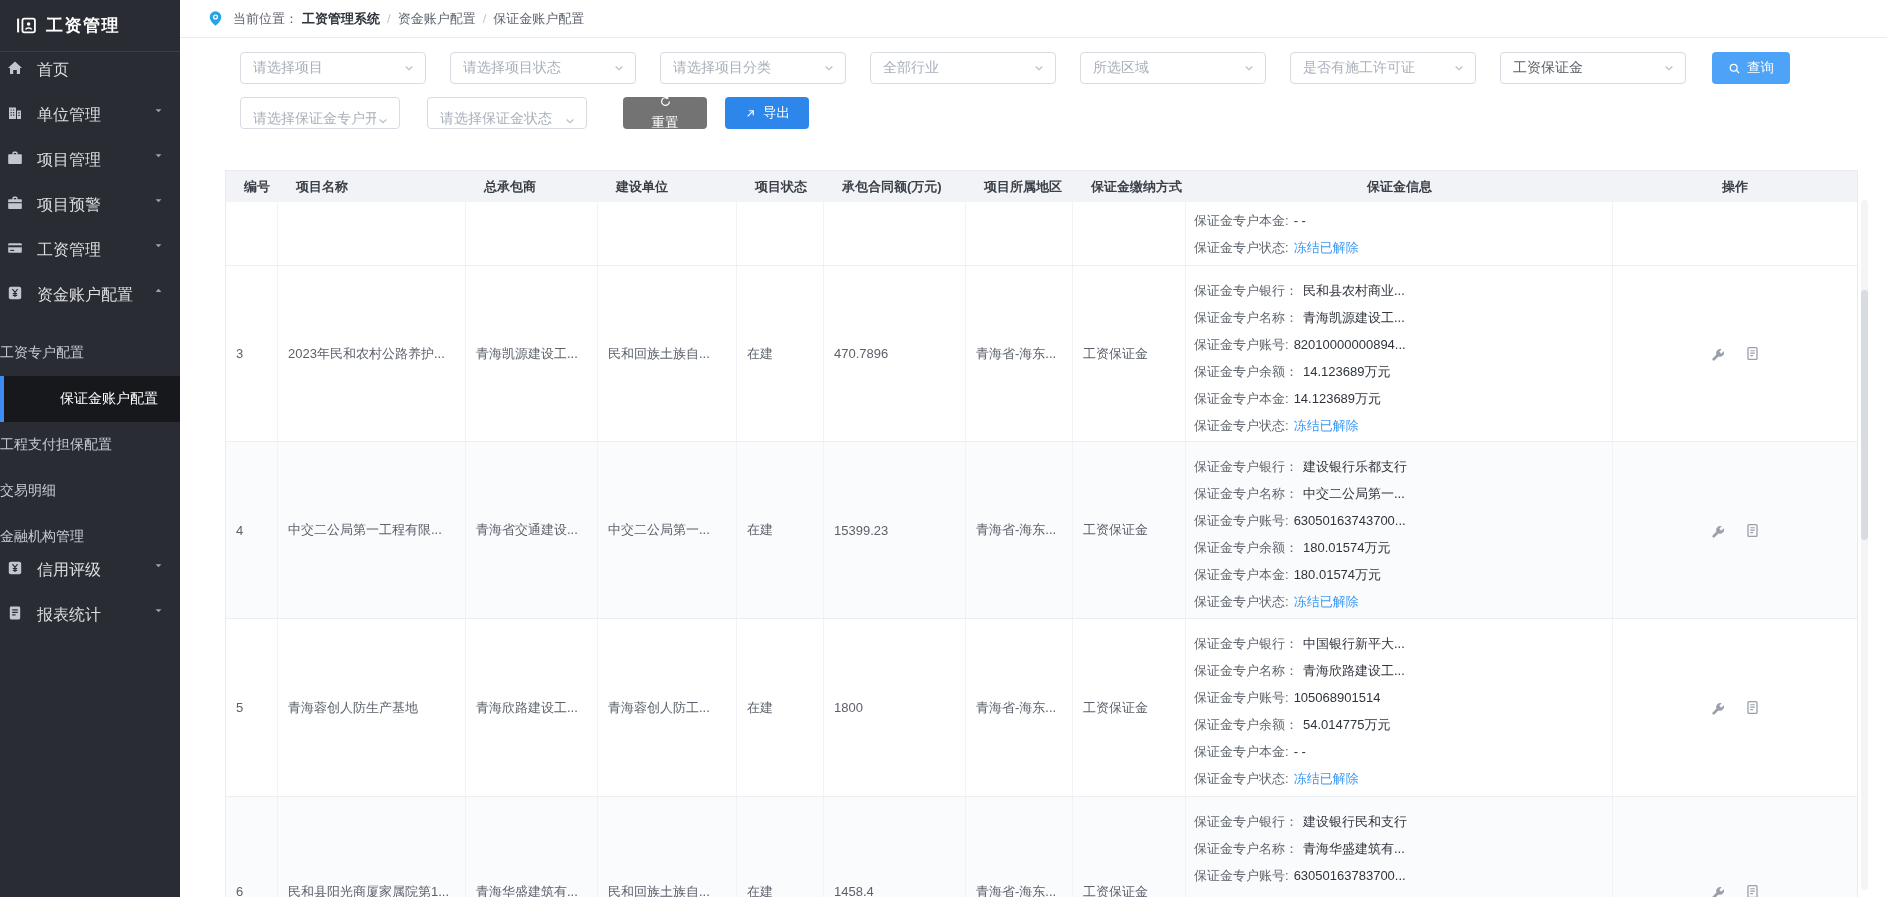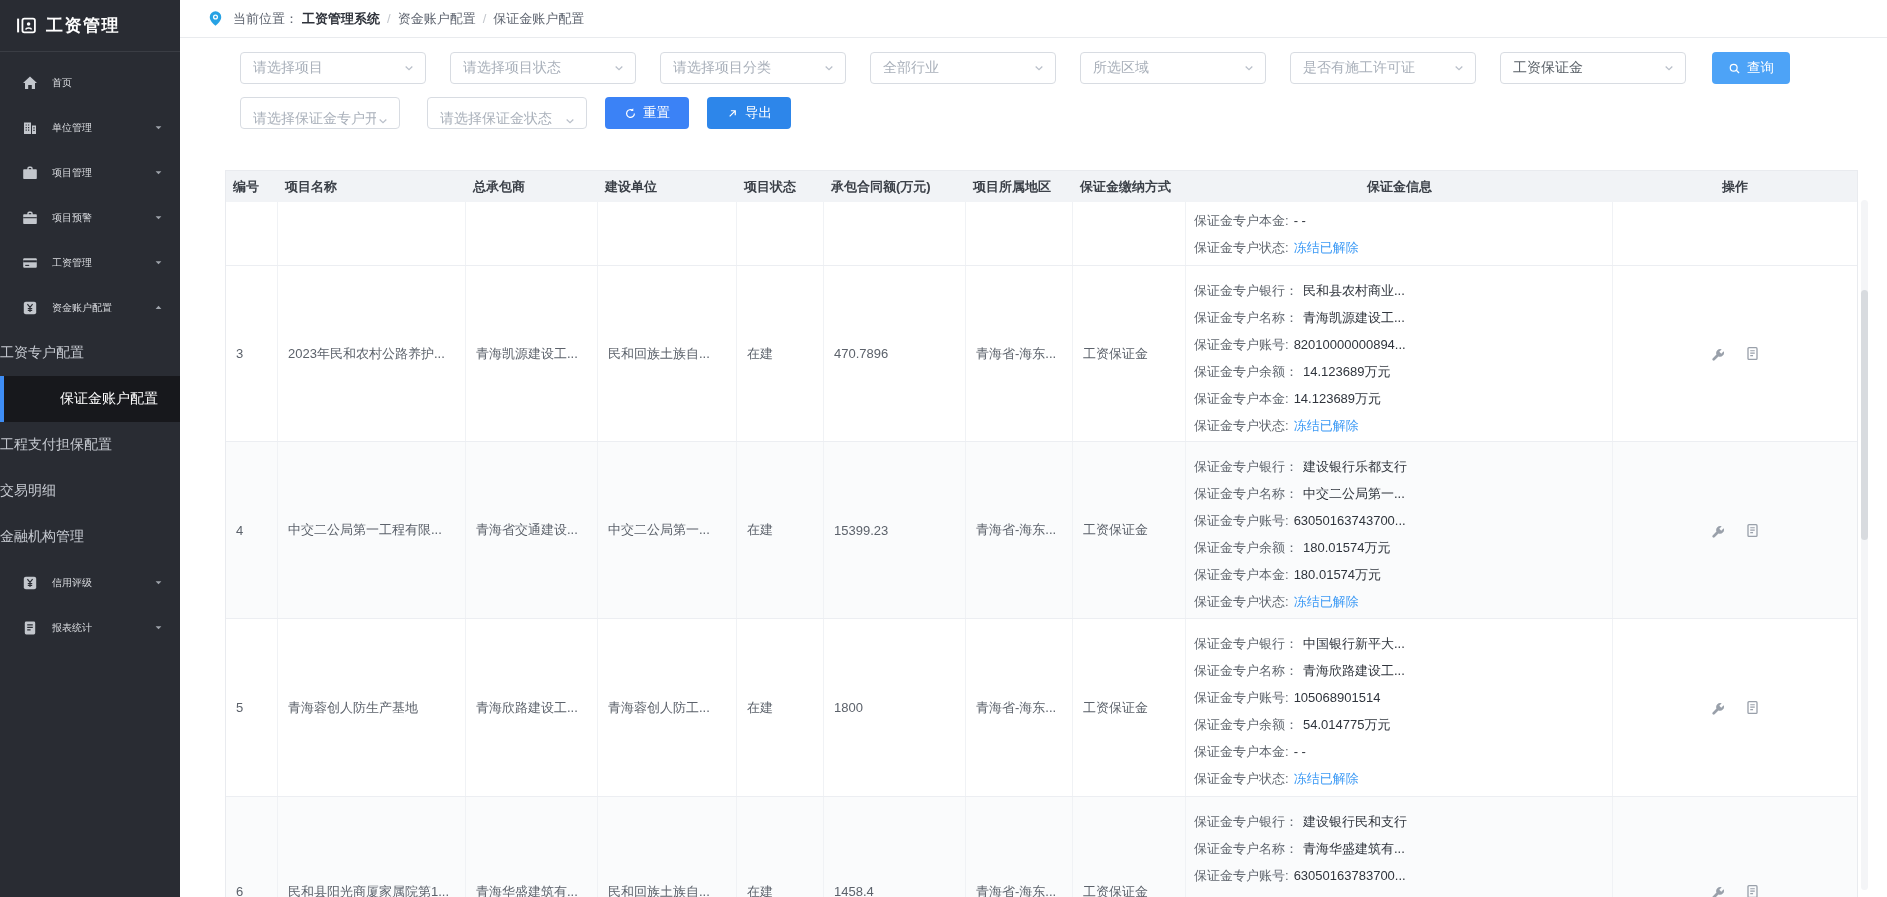--- a/index.html
+++ b/index.html
@@ -5,21 +5,21 @@
   * { margin:0; padding:0; box-sizing:border-box; }
   body { background:#fff; font-family:"Liberation Sans","DejaVu Sans",sans-serif; }
   .app { width:1887px; height:897px; display:flex; overflow:hidden; position:relative; background:#fff; }
 
   
   .sidebar { width:180px; flex-shrink:0; background:#292c33; }
   .logo { height:52px; display:flex; align-items:center; padding-left:15px; gap:9px; border-bottom:1px solid #3a3d44; }
   .logo-icon svg { width:22px; height:19px; display:block; }
   .logo-text { color:#fff; font-size:17px; font-weight:bold; letter-spacing:1.5px; }
   .menu { padding-top:8px; }
-  .mi { height:45px; display:flex; align-items:center; padding:0 16px 0 22px; font-size:10px; color:#dcdee2; cursor:pointer; }
+  .mi { height:45px; display:flex; align-items:flex-start; padding:0 16px 0 7px; font-size:16px; color:#dcdee2; cursor:pointer; }
   .mi .ic { width:16px; height:16px; margin-right:14px; color:#c3c7cd; flex-shrink:0; }
   .mi .arrow { width:11px; height:11px; margin-left:auto; margin-right:0; color:#9ea3ab; }
   .ic svg { width:100%; height:100%; display:block; }
   .sub .smi { height:46px; display:flex; align-items:center; font-size:14px; color:#c6cad1; cursor:pointer; }
   .smi.active { background:#17181c; color:#fff; border-left:4px solid #3e8df5; padding-left:56px; }
 
   
   .main { flex:1; display:flex; flex-direction:column; position:relative; }
   .topbar { height:38px; background:#fff; border-bottom:1px solid #e9ebee; display:flex; align-items:center; padding-left:27px; font-size:13px; color:#5f6570; flex-shrink:0; }
   .pin { width:17px; height:17px; margin-right:9px; flex-shrink:0; }
@@ -35,27 +35,27 @@
   .selects { display:flex; gap:24px;border-radius:12px; }
   .sel { width:186px; height:32px; border:1px solid #d8dce2; border-radius:4px; background:#fff; display:flex; align-items:center; padding:0 9px 0 12px; cursor:pointer; }
   .sel .txt { flex:1; font-size:14px; color:#a9b0ba; white-space:nowrap; overflow:hidden; }
   .sel.filled .txt { color:#5a6168; }
   .sel .caret { width:14px; height:14px; color:#b9bfc9; flex-shrink:0; }
   .frow2 .selects { gap:27px; }
   .frow2 .sel { width:160px;align-items:flex-end; }
   .btn { height:32px; border:none; border-radius:4px; color:#fff; font-size:13.5px; display:flex; align-items:center; justify-content:center; gap:6px; padding:0 14px; cursor:pointer; font-family:Liberation Sans, sans-serif; }
   .btn .ic { width:13px; height:13px; }
   .btn-search { background:#4da3f7; margin-left:26px; width:78px; padding:0; }
-  .btn-reset { background:#3b82f6; margin-left:18px; width:84px; }
+  .btn-reset { background:#737373; margin-left:36px; width:84px;flex-direction:column; }
   .btn-export { background:#2d86ea; margin-left:18px; width:84px; }
 
   
   .table { margin-top:41px; width:1633px; border:1px solid #e9ebef; border-bottom:none; }
   .thead { display:grid; background:#f1f3f6; height:31px; align-items:center; font-size:13px; font-weight:bold; color:#3b4048; }
-  .th { padding:0 7px; white-space:nowrap; overflow:hidden; }
+  .th { padding:0 18px; white-space:nowrap; overflow:hidden; }
   .th.c { text-align:center; }
   .tbody { height:696px; overflow:hidden; }
   .tr { display:grid; border-bottom:1px solid #eceef2; background:#fff; }
   .tr.alt { background:#fafbfc; }
   .td { display:flex; align-items:center; padding:0 10px; font-size:13px; color:#5c626b; border-right:1px solid #f0f2f5; white-space:nowrap; overflow:hidden; }
   .td:last-child { border-right:none; }
   .td.info { display:block; padding:11px 8px; }
   .td.info.ptop { padding-top:5px; }
   .info-line { line-height:27px; font-size:13px; white-space:nowrap; overflow:hidden; }
   .lbl { color:#61676f; }

